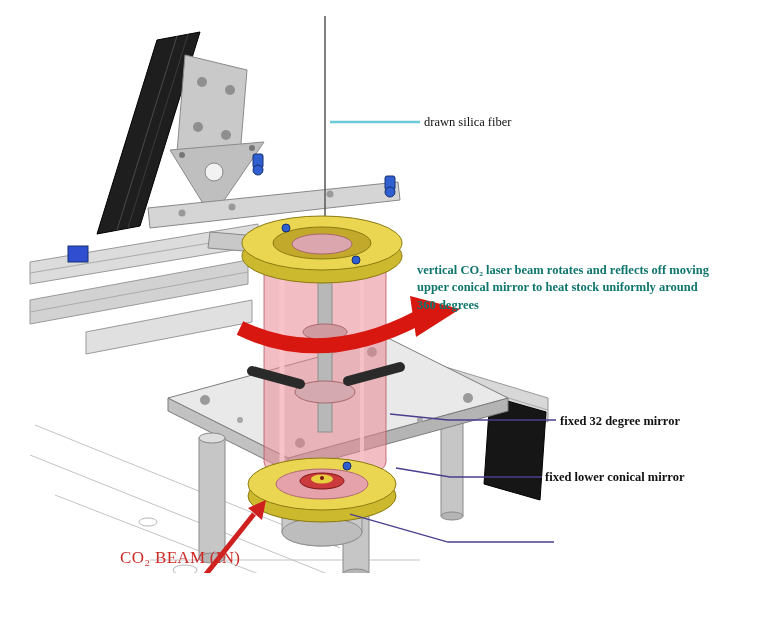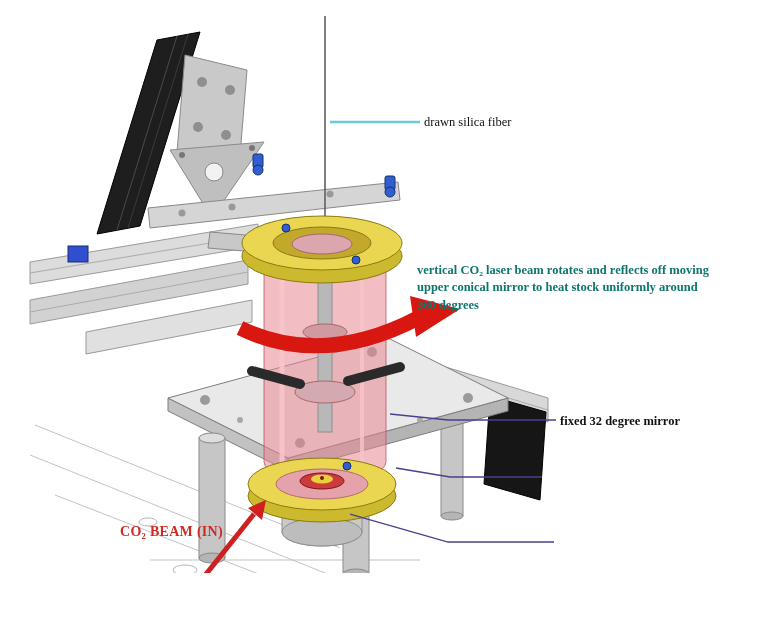--- a/index.html
+++ b/index.html
@@ -10,22 +10,22 @@
   .stage svg{position:absolute;left:0;top:0;}
   .label{position:absolute;color:#111;font-size:12.5px;line-height:1.3;white-space:nowrap;}
   .label.bold{font-weight:bold;font-size:12.5px;}
   .note{
     position:absolute;left:417px;top:230px;width:300px;white-space:normal;
     color:#0f766e;font-weight:bold;font-size:12.5px;line-height:1.38;
     font-family:"Liberation Serif","DejaVu Serif",serif;
     margin-top:32px;
   }
   .co2in{
-    position:absolute;left:120px;top:524px;color:#cd2a26;font-weight:bold;
-    font-size:14px;letter-spacing:.3px;
+    position:absolute;left:120px;top:548px;color:#cd2a26;font-weight:normal;
+    font-size:17px;letter-spacing:.3px;
   }
   .caption{
     position:absolute;left:0;right:0;top:590px;text-align:center;
     color:#1d1d1d;font-size:29px;font-family:"Liberation Serif","DejaVu Serif",serif;
   }
   .lbl-fiber{left:424px;top:114px;}
   .lbl-fixed45{left:560px;top:413px;}
   .lbl-lowercone{left:545px;top:469px;}
   .lbl-rot45{left:559px;top:535px;}
 </style>
@@ -176,18 +176,19 @@
       <polyline points="554,542 448,542 350,514" stroke="#4a3f8f" stroke-width="1.3"></polyline>
     </g>
   </svg>
 
   <div class="label lbl-fiber">drawn silica fiber</div>
 
   <div class="note">vertical CO₂ laser beam rotates and reflects off moving upper conical mirror to heat stock uniformly around 360 degrees</div>
 
   <div class="label bold lbl-fixed45">fixed 32 degree mirror</div>
 
+  <div class="label bold lbl-lowercone">fixed lower conical mirror</div>
 
 
   <div class="co2in">CO₂ BEAM (IN)</div>
 
   <div class="caption">参考光路分系统</div>
 </div>
 
 </body></html>

